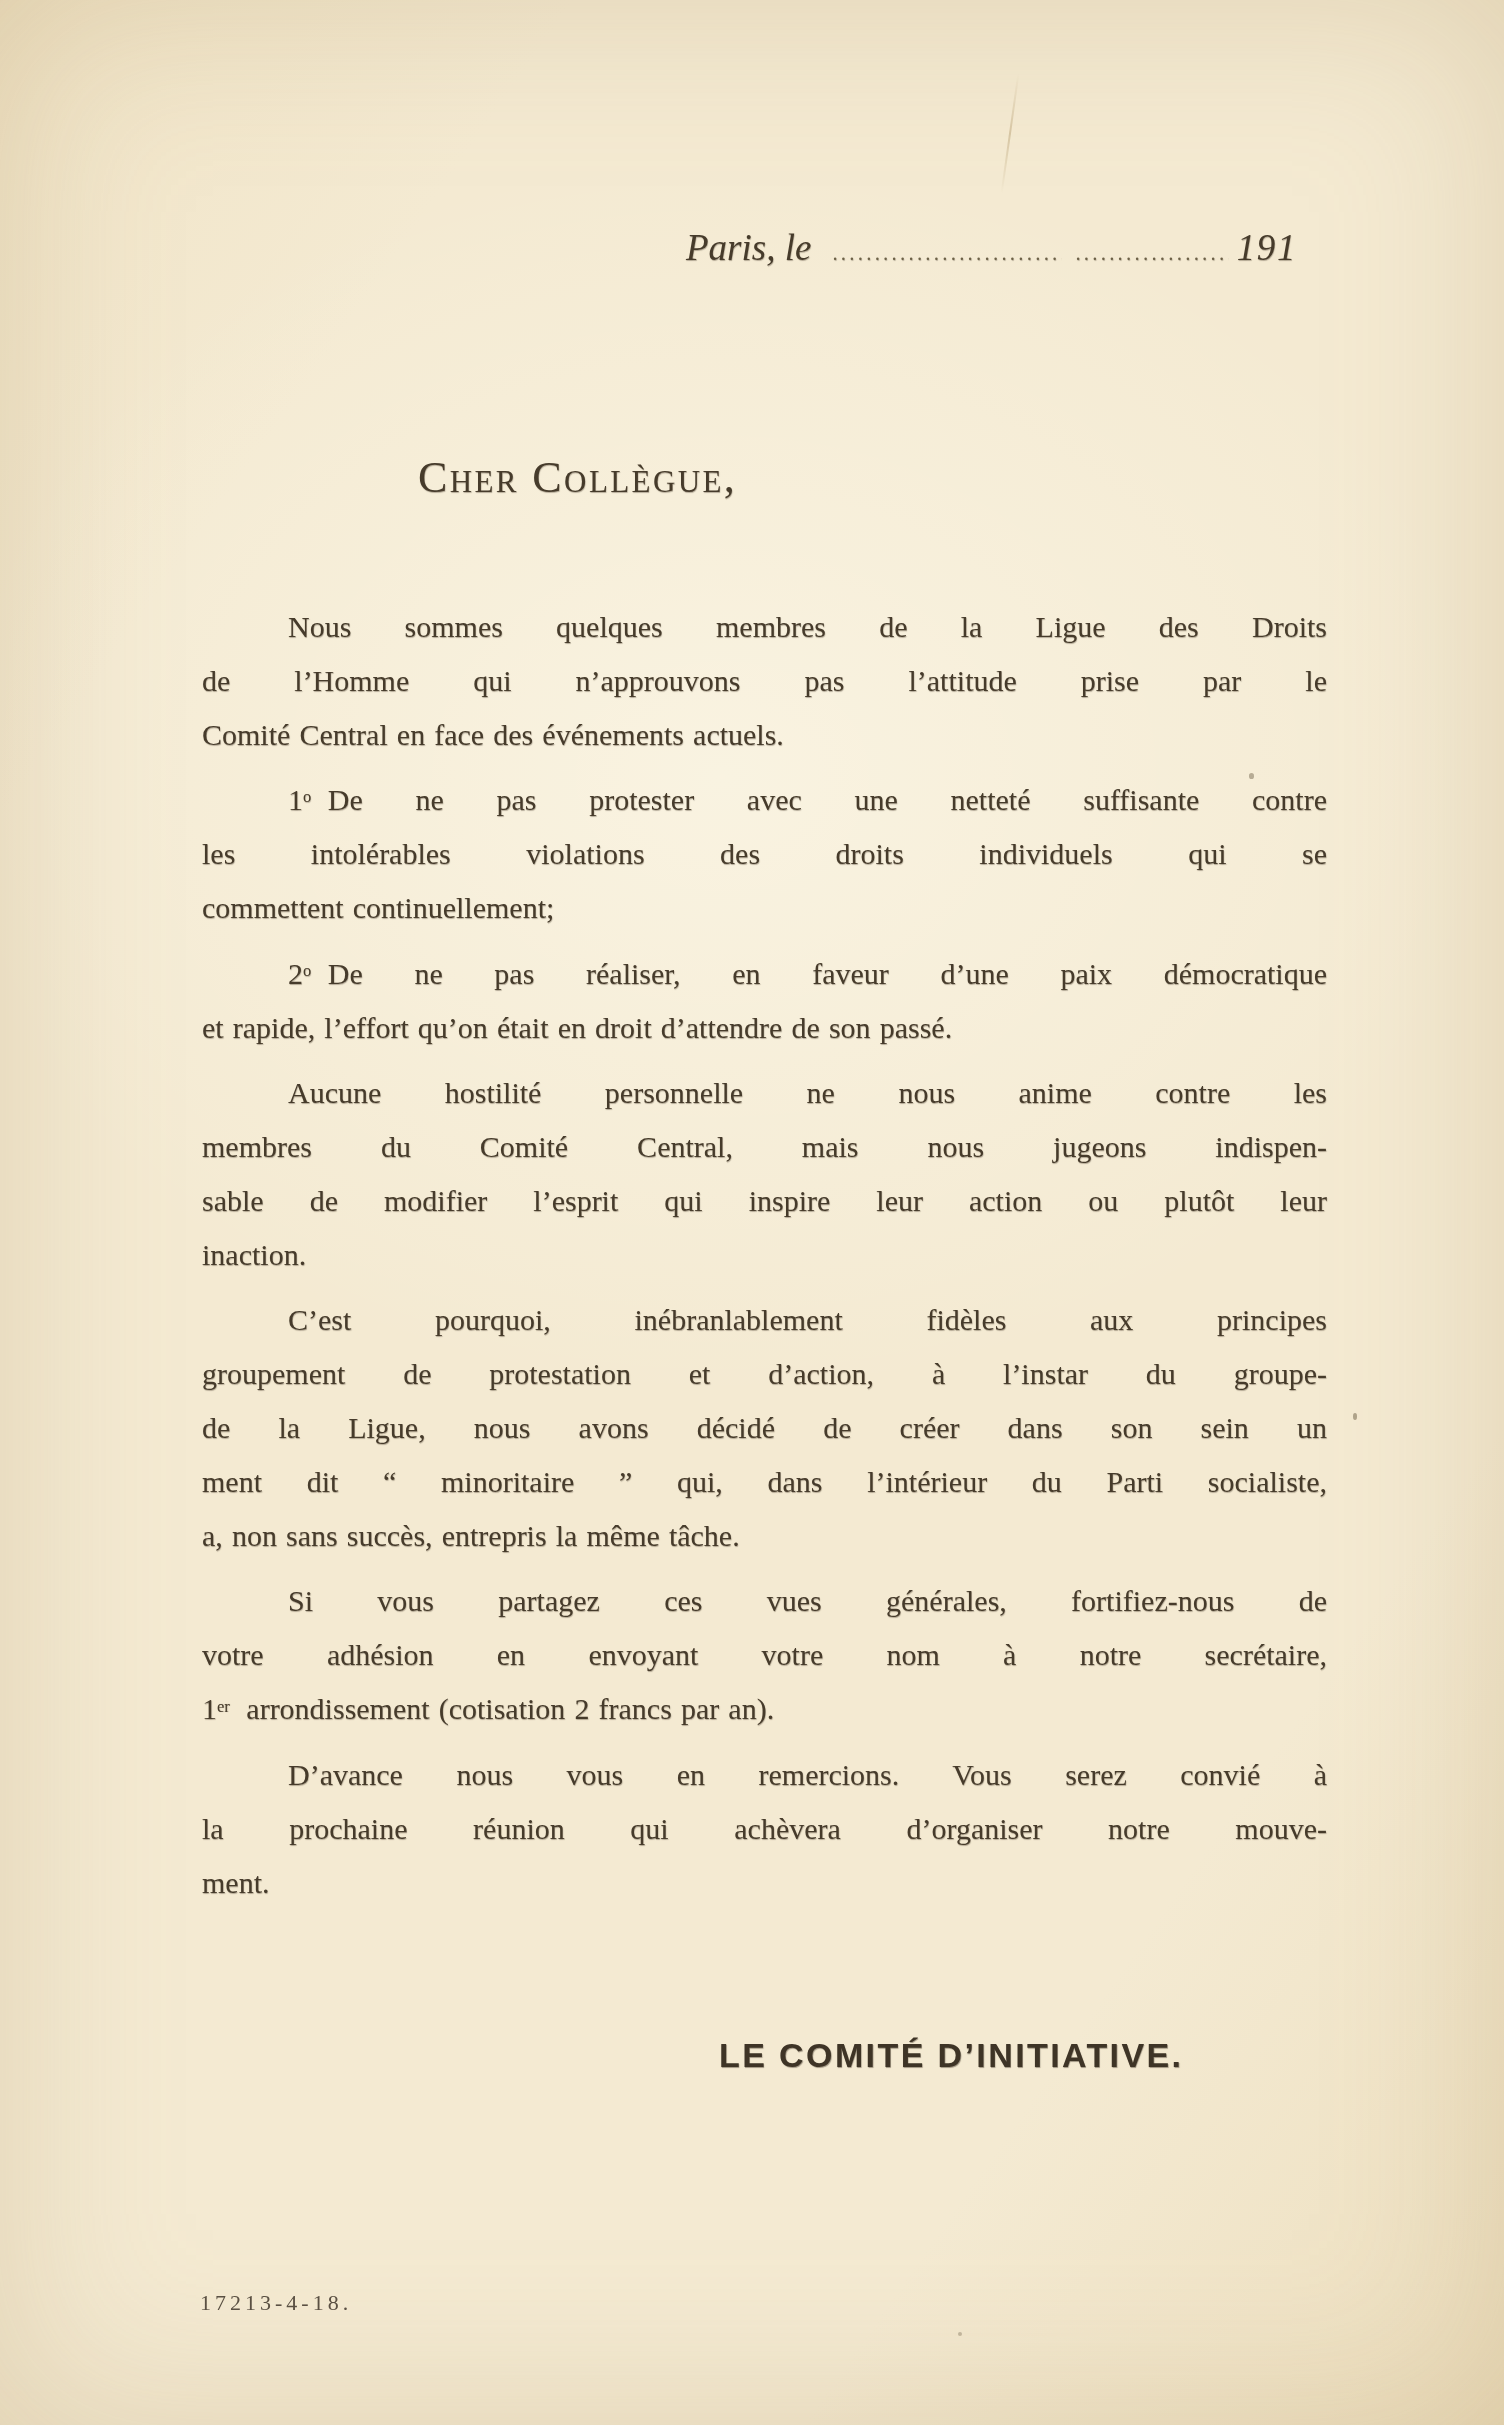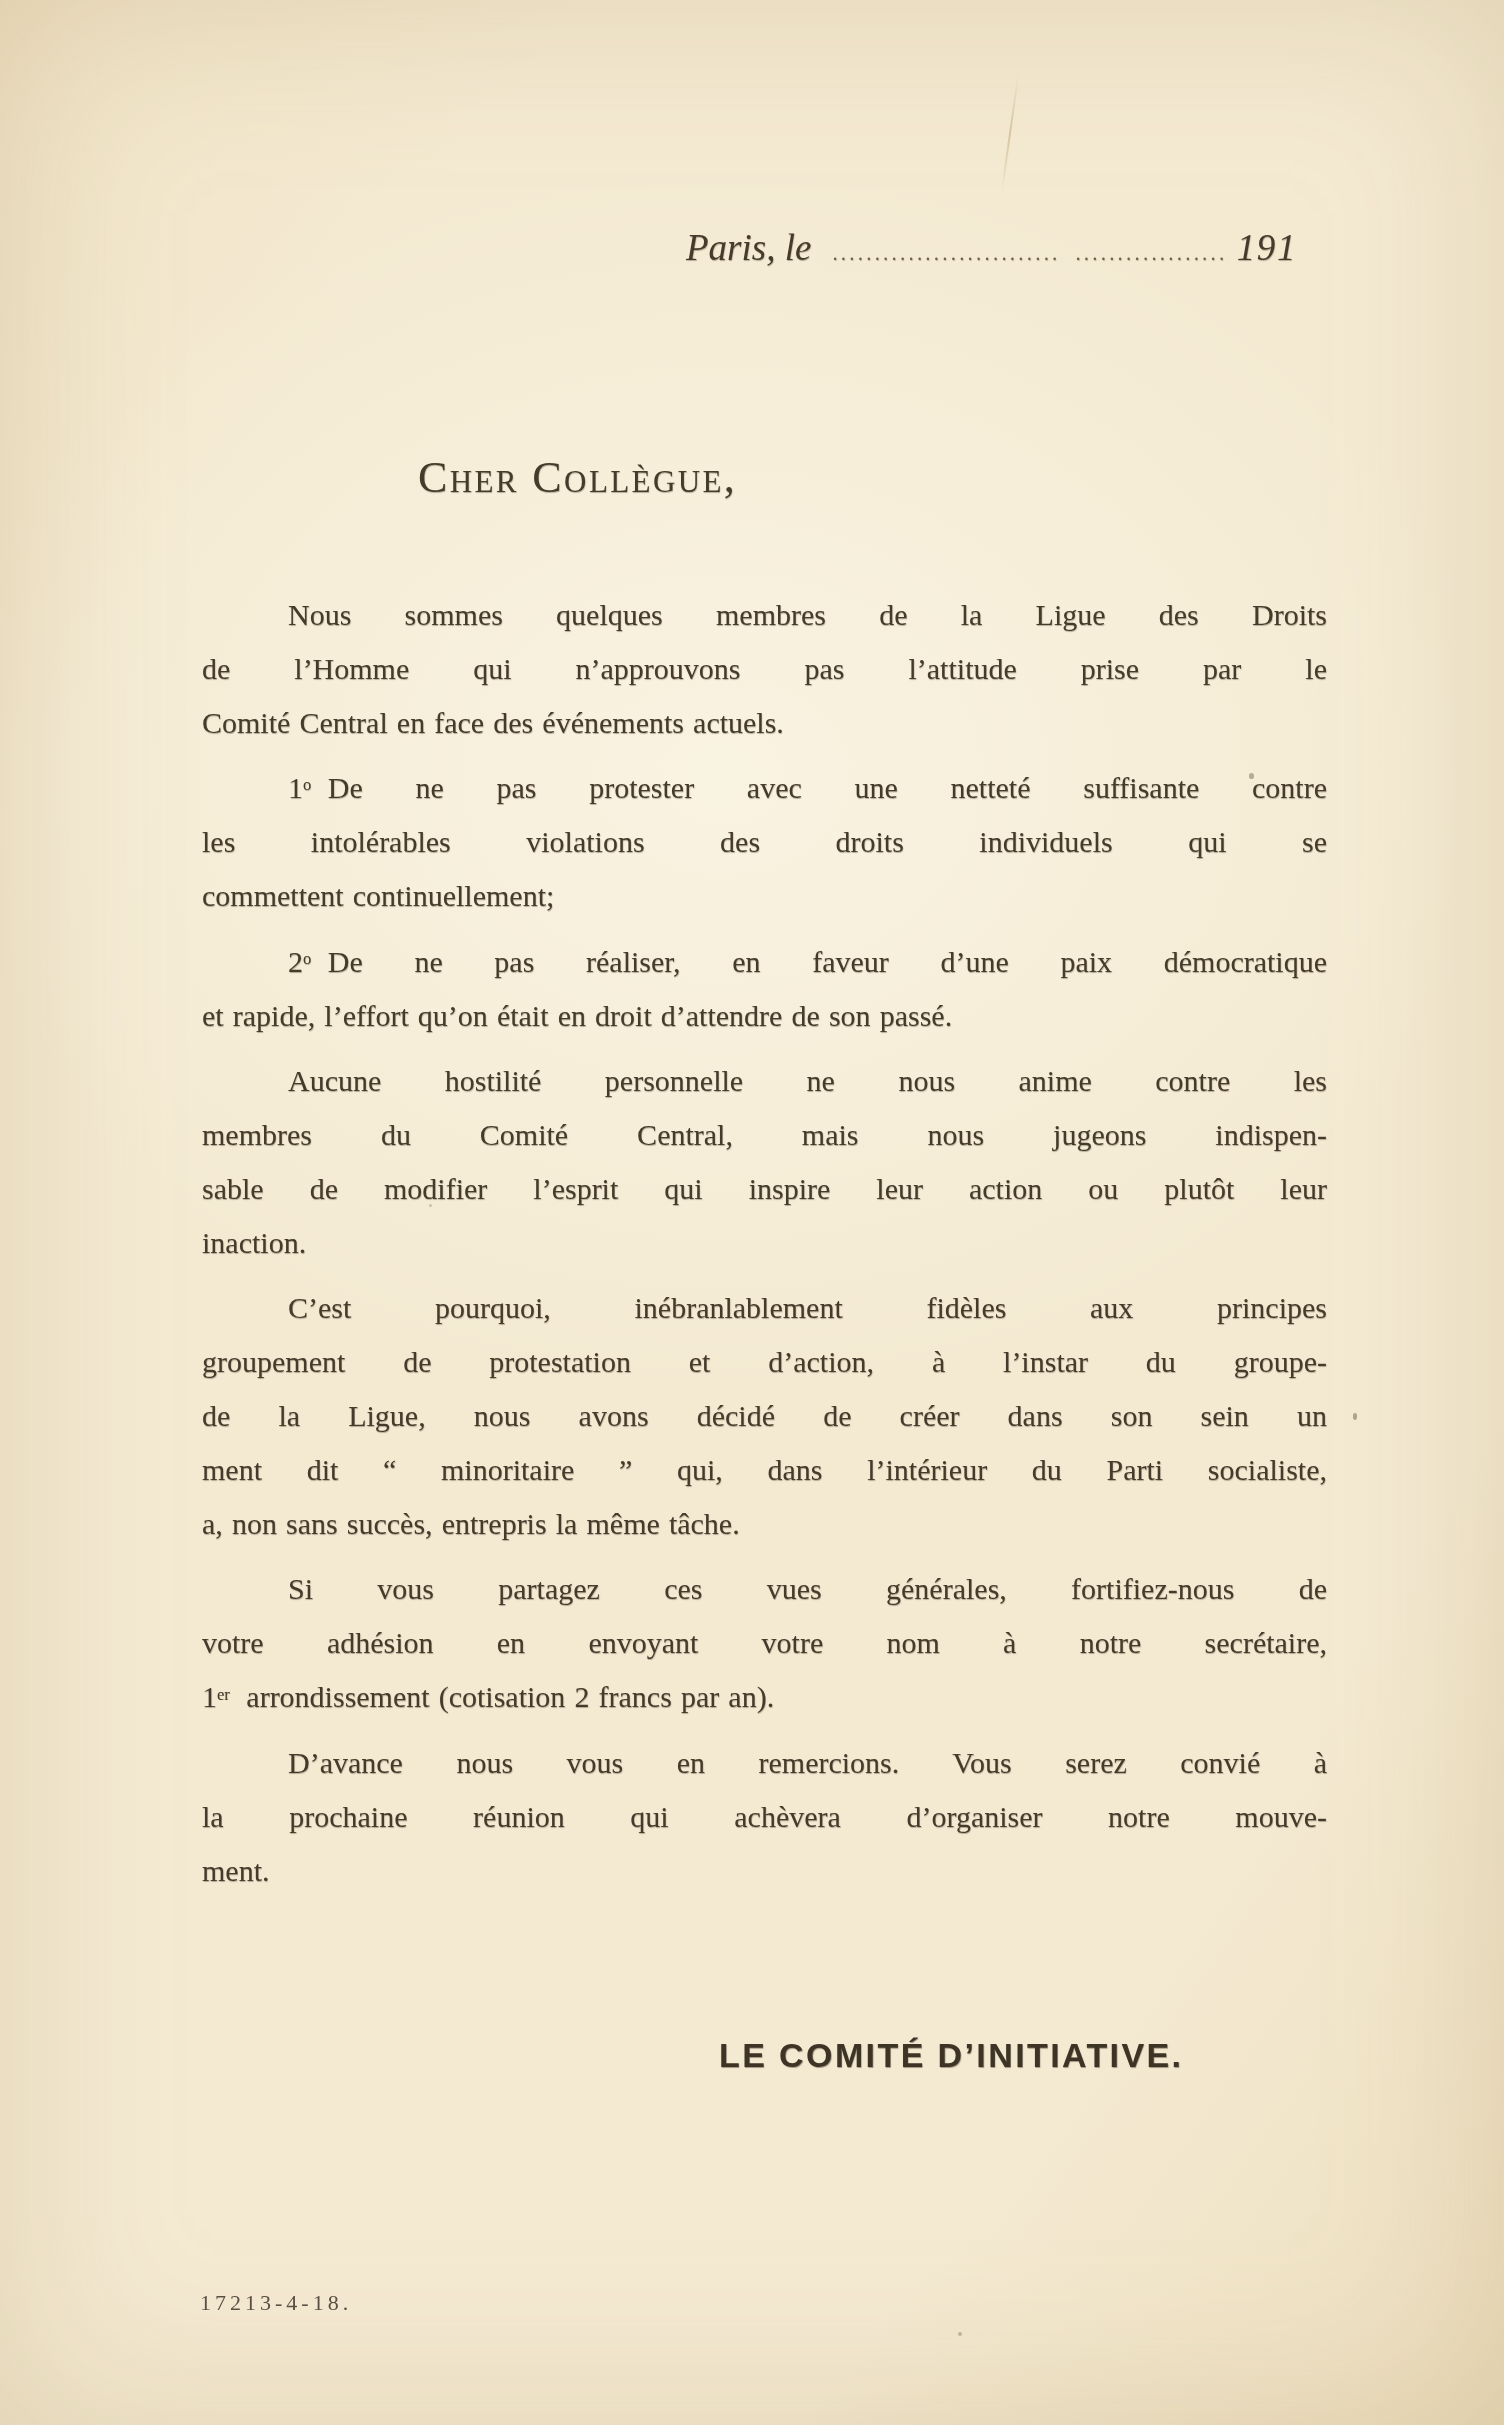--- a/index.html
+++ b/index.html
@@ -44,21 +44,21 @@
     position: absolute;
     top: 453px; left: 418px;
     font-size: 44px; line-height: 49px;
     font-variant: small-caps;
     letter-spacing: 2.4px;
   }
 
   
   .letter-body {
     position: absolute;
-    top: 588px; left: 202px; width: 1125px;
+    top: 600px; left: 202px; width: 1125px;
     font-size: 30px; line-height: 54px;
     word-spacing: 1.6px;
   }
   .para { margin: 0 0 11.3px 0; }
   .line { text-align: justify; text-align-last: justify; }
   .line.last { text-align-last: left; }
   .line.ind { padding-left: 86px; }
   sup.ord {
     font-size: 0.55em;
     vertical-align: 0.48em;

